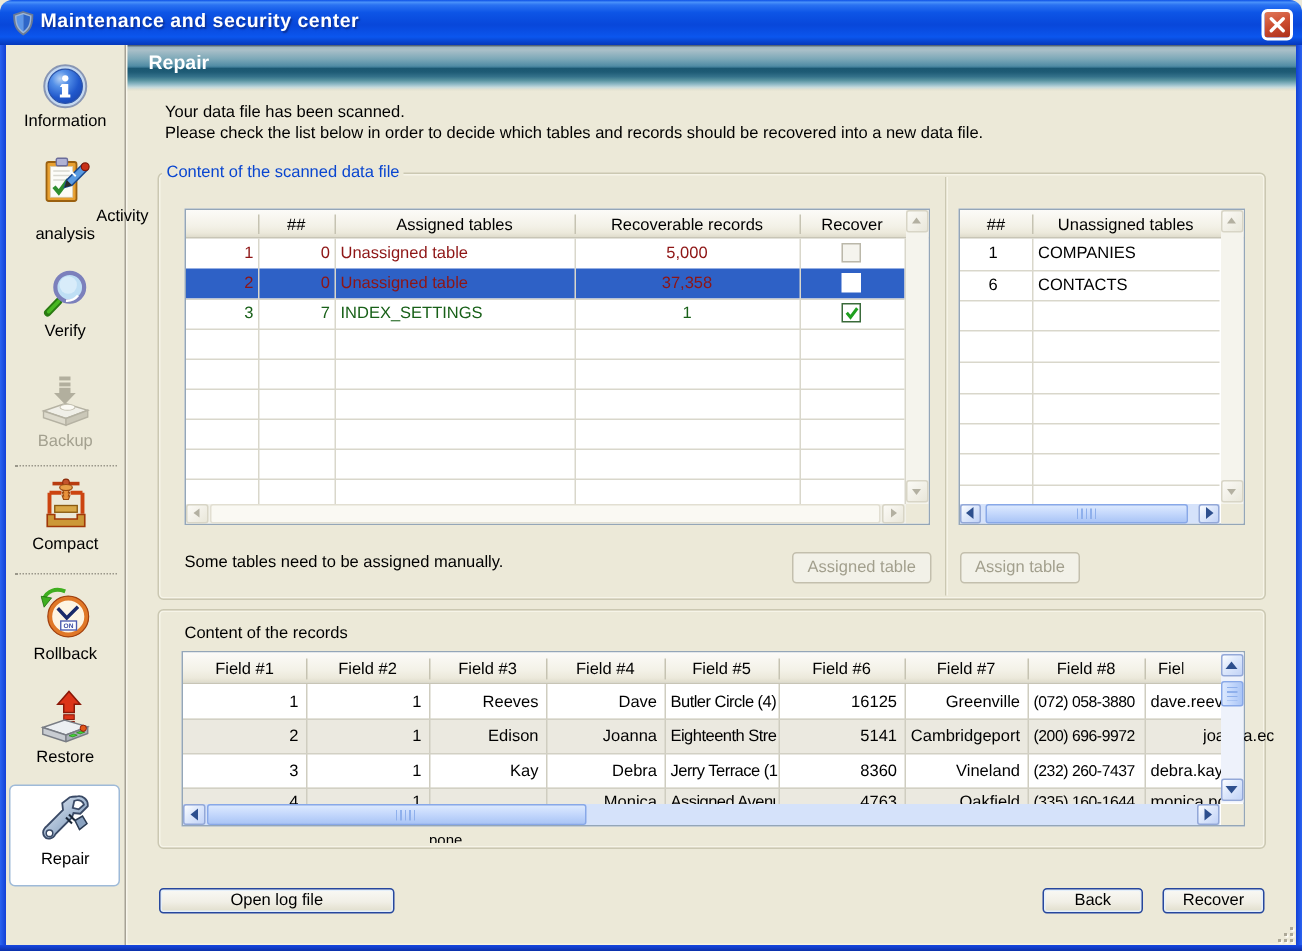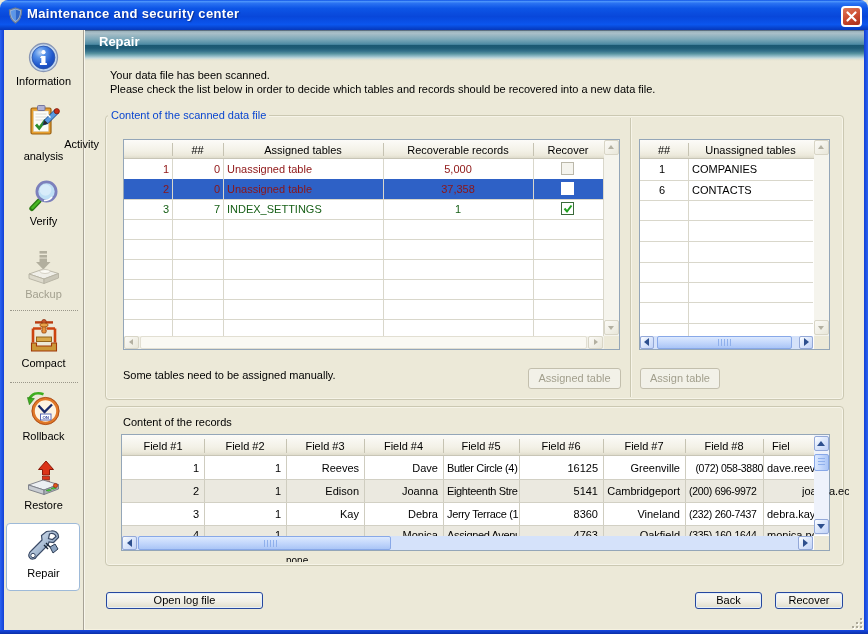--- a/index.html
+++ b/index.html
@@ -262,21 +262,21 @@
 <div style="position:absolute;left:122px;top:479px;width:692px;height:1px;background:#d2d0c4"></div>
 <div style="position:absolute;left:122px;top:502px;width:692px;height:1px;background:#d2d0c4"></div>
 <div style="position:absolute;left:122px;top:525px;width:692px;height:1px;background:#d2d0c4"></div>
 <div style="position:absolute;left:122px;top:462px;font-size:11px;line-height:12px;white-space:nowrap;width:77px;text-align:right;">1</div>
 <div style="position:absolute;left:204px;top:462px;font-size:11px;line-height:12px;white-space:nowrap;width:77px;text-align:right;">1</div>
 <div style="position:absolute;left:286px;top:462px;font-size:11px;line-height:12px;white-space:nowrap;width:73px;text-align:right;">Reeves</div>
 <div style="position:absolute;left:364px;top:462px;font-size:11px;line-height:12px;white-space:nowrap;width:74px;text-align:right;">Dave</div>
 <div style="position:absolute;left:447px;top:462px;font-size:11px;line-height:12px;white-space:nowrap;width:72px;overflow:hidden;text-align:left;letter-spacing:-.35px;">Butler Circle (4)</div>
 <div style="position:absolute;left:519px;top:462px;font-size:11px;line-height:12px;white-space:nowrap;width:79px;text-align:right;">16125</div>
 <div style="position:absolute;left:603px;top:462px;font-size:11px;line-height:12px;white-space:nowrap;width:77px;text-align:right;">Greenville</div>
-<div style="position:absolute;left:689px;top:462px;font-size:11px;line-height:12px;white-space:nowrap;width:74px;overflow:hidden;text-align:right;font-size:10.5px;letter-spacing:-.3px;">(072) 058-3880</div>
+<div style="position:absolute;left:689px;top:462px;font-size:11px;line-height:12px;white-space:nowrap;width:74px;overflow:hidden;text-align:left;font-size:10.5px;letter-spacing:-.3px;">(072) 058-3880</div>
 <div style="position:absolute;left:767px;top:462px;font-size:11px;line-height:12px;white-space:nowrap;width:47px;overflow:hidden;text-align:left;">dave.reev</div>
 <div style="position:absolute;left:122px;top:485px;font-size:11px;line-height:12px;white-space:nowrap;width:77px;text-align:right;">2</div>
 <div style="position:absolute;left:204px;top:485px;font-size:11px;line-height:12px;white-space:nowrap;width:77px;text-align:right;">1</div>
 <div style="position:absolute;left:286px;top:485px;font-size:11px;line-height:12px;white-space:nowrap;width:73px;text-align:right;">Edison</div>
 <div style="position:absolute;left:364px;top:485px;font-size:11px;line-height:12px;white-space:nowrap;width:74px;text-align:right;">Joanna</div>
 <div style="position:absolute;left:447px;top:485px;font-size:11px;line-height:12px;white-space:nowrap;width:72px;overflow:hidden;text-align:left;letter-spacing:-.35px;">Eighteenth Stre</div>
 <div style="position:absolute;left:519px;top:485px;font-size:11px;line-height:12px;white-space:nowrap;width:79px;text-align:right;">5141</div>
 <div style="position:absolute;left:603px;top:485px;font-size:11px;line-height:12px;white-space:nowrap;width:77px;text-align:right;">Cambridgeport</div>
 <div style="position:absolute;left:689px;top:485px;font-size:11px;line-height:12px;white-space:nowrap;width:74px;overflow:hidden;text-align:left;font-size:10.5px;letter-spacing:-.3px;">(200) 696-9972</div>
 <div style="position:absolute;left:767px;top:485px;font-size:11px;line-height:12px;white-space:nowrap;width:47px;overflow:hidden;text-align:left;margin-left:35px;">joanna.ec</div>

